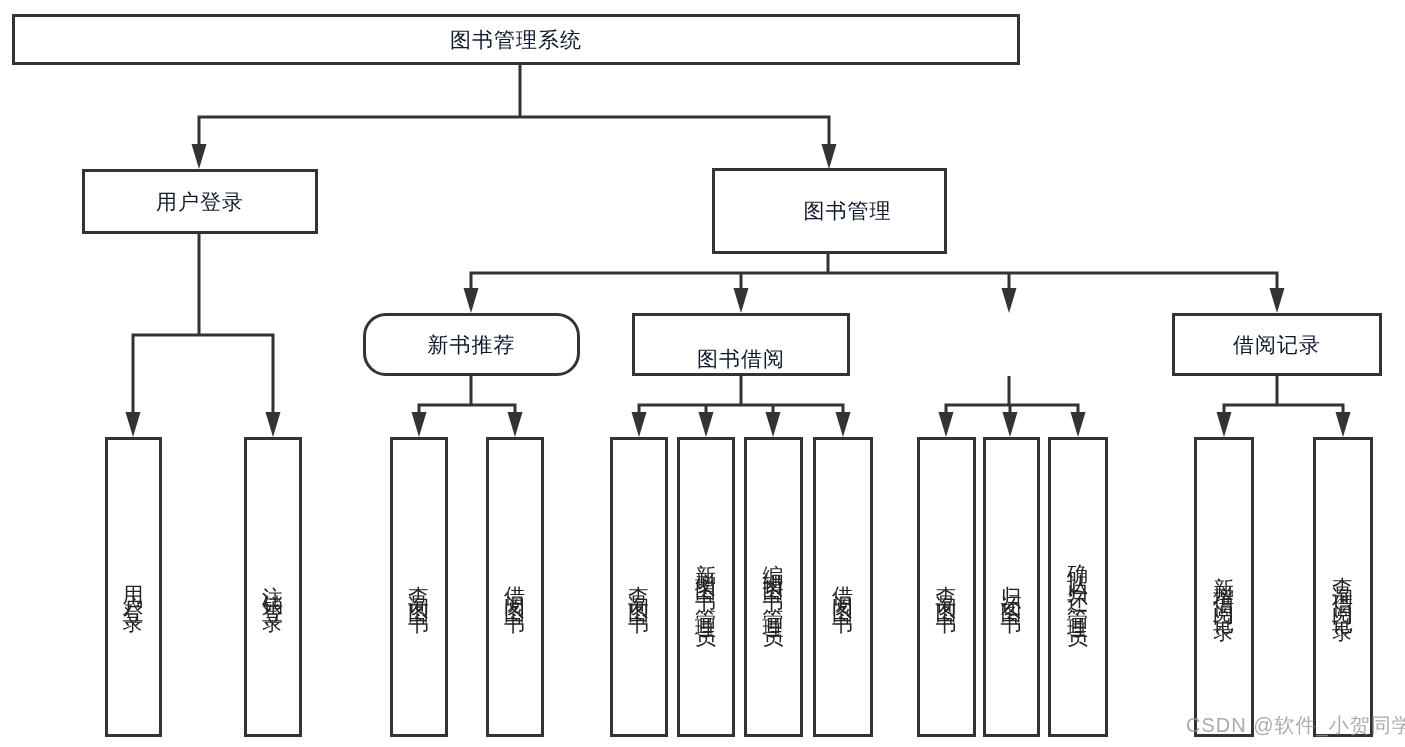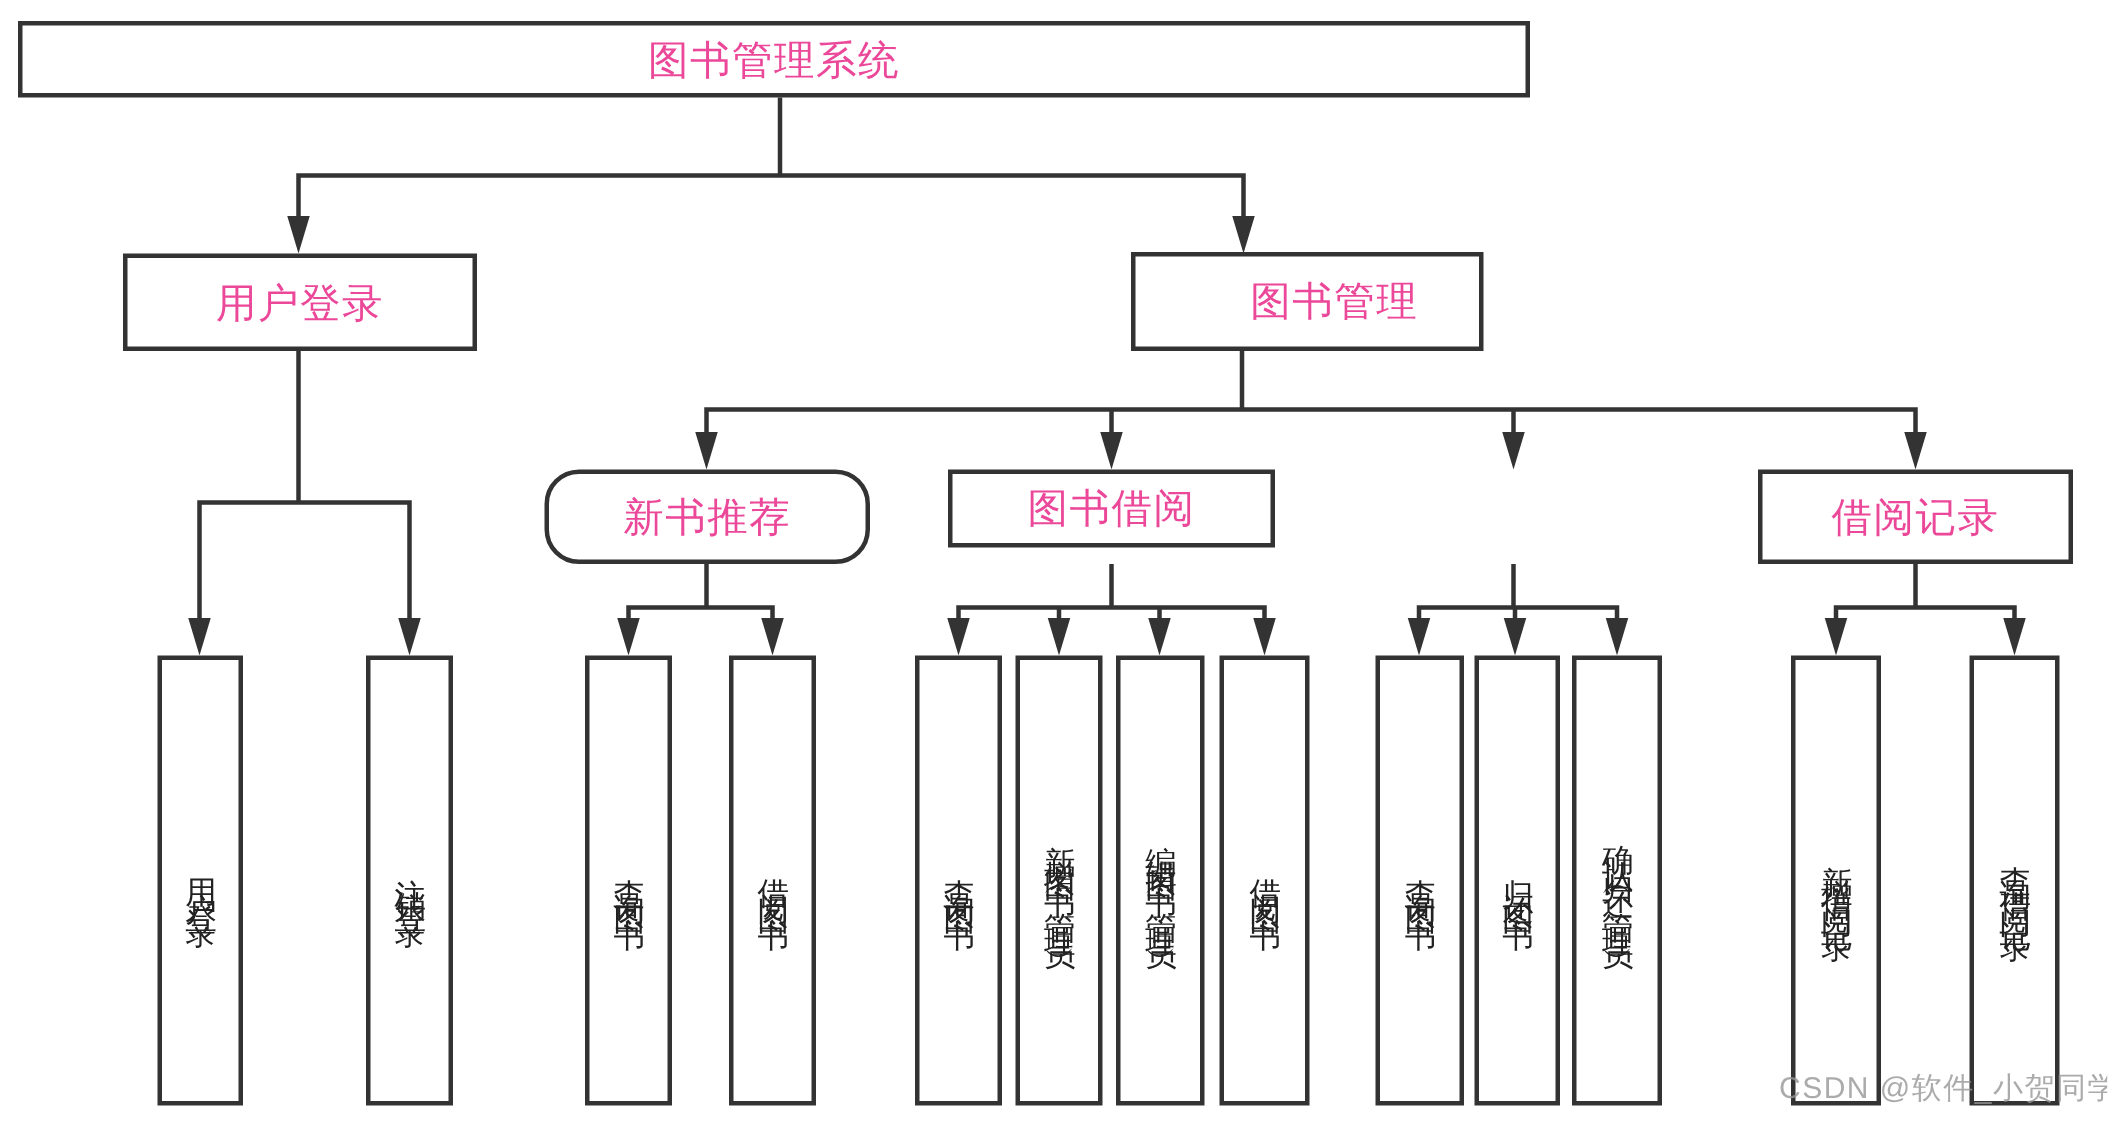--- a/index.html
+++ b/index.html
@@ -10,21 +10,21 @@
     font-family:"Liberation Sans", sans-serif;
     overflow:hidden;
   }
   #connectors{position:absolute;left:0;top:0;width:1405px;height:747px;}
   .hbox{
     position:absolute;
     box-sizing:border-box;
     border:3px solid #333333;
     background:#ffffff;
     display:flex;align-items:center;justify-content:center;
-    font-size:27px;color:#ec4899;
+    font-size:21px;color:#0f172a;
     letter-spacing:1px;
   }
   .leaf{
     position:absolute;
     top:437px;height:300px;
     box-sizing:border-box;
     border:3px solid #333333;
     background:#ffffff;
     display:flex;align-items:center;justify-content:center;
   }
@@ -106,28 +106,28 @@
     </g>
   </svg>
 
   <div class="hbox" style="left:12px;top:14px;width:1008px;height:51px;">
     <span>图书管理系统</span>
   </div>
 
   <div class="hbox" style="left:82px;top:169px;width:236px;height:65px;">
     <span>用户登录</span>
   </div>
-  <div class="hbox" style="left:754px;top:168px;width:235px;height:66px;padding-left:36px;">
+  <div class="hbox" style="left:712px;top:168px;width:235px;height:86px;padding-left:36px;">
     <span>图书管理</span>
   </div>
 
   <div class="hbox" style="left:363px;top:313px;width:217px;height:63px;border-radius:23px;">
     <span>新书推荐</span>
   </div>
-  <div class="hbox" style="left:632px;top:313px;width:218px;height:52px;">
+  <div class="hbox" style="left:632px;top:313px;width:218px;height:63px;align-items:flex-end;">
     <span>图书借阅</span>
   </div>
   <div class="hbox" style="left:1172px;top:313px;width:210px;height:63px;">
     <span>借阅记录</span>
   </div>
 
   <div class="leaf" style="left:105px;width:57px;">
     <span class="vtext">用户登录</span>
   </div>
   <div class="leaf" style="left:244px;width:58px;">

